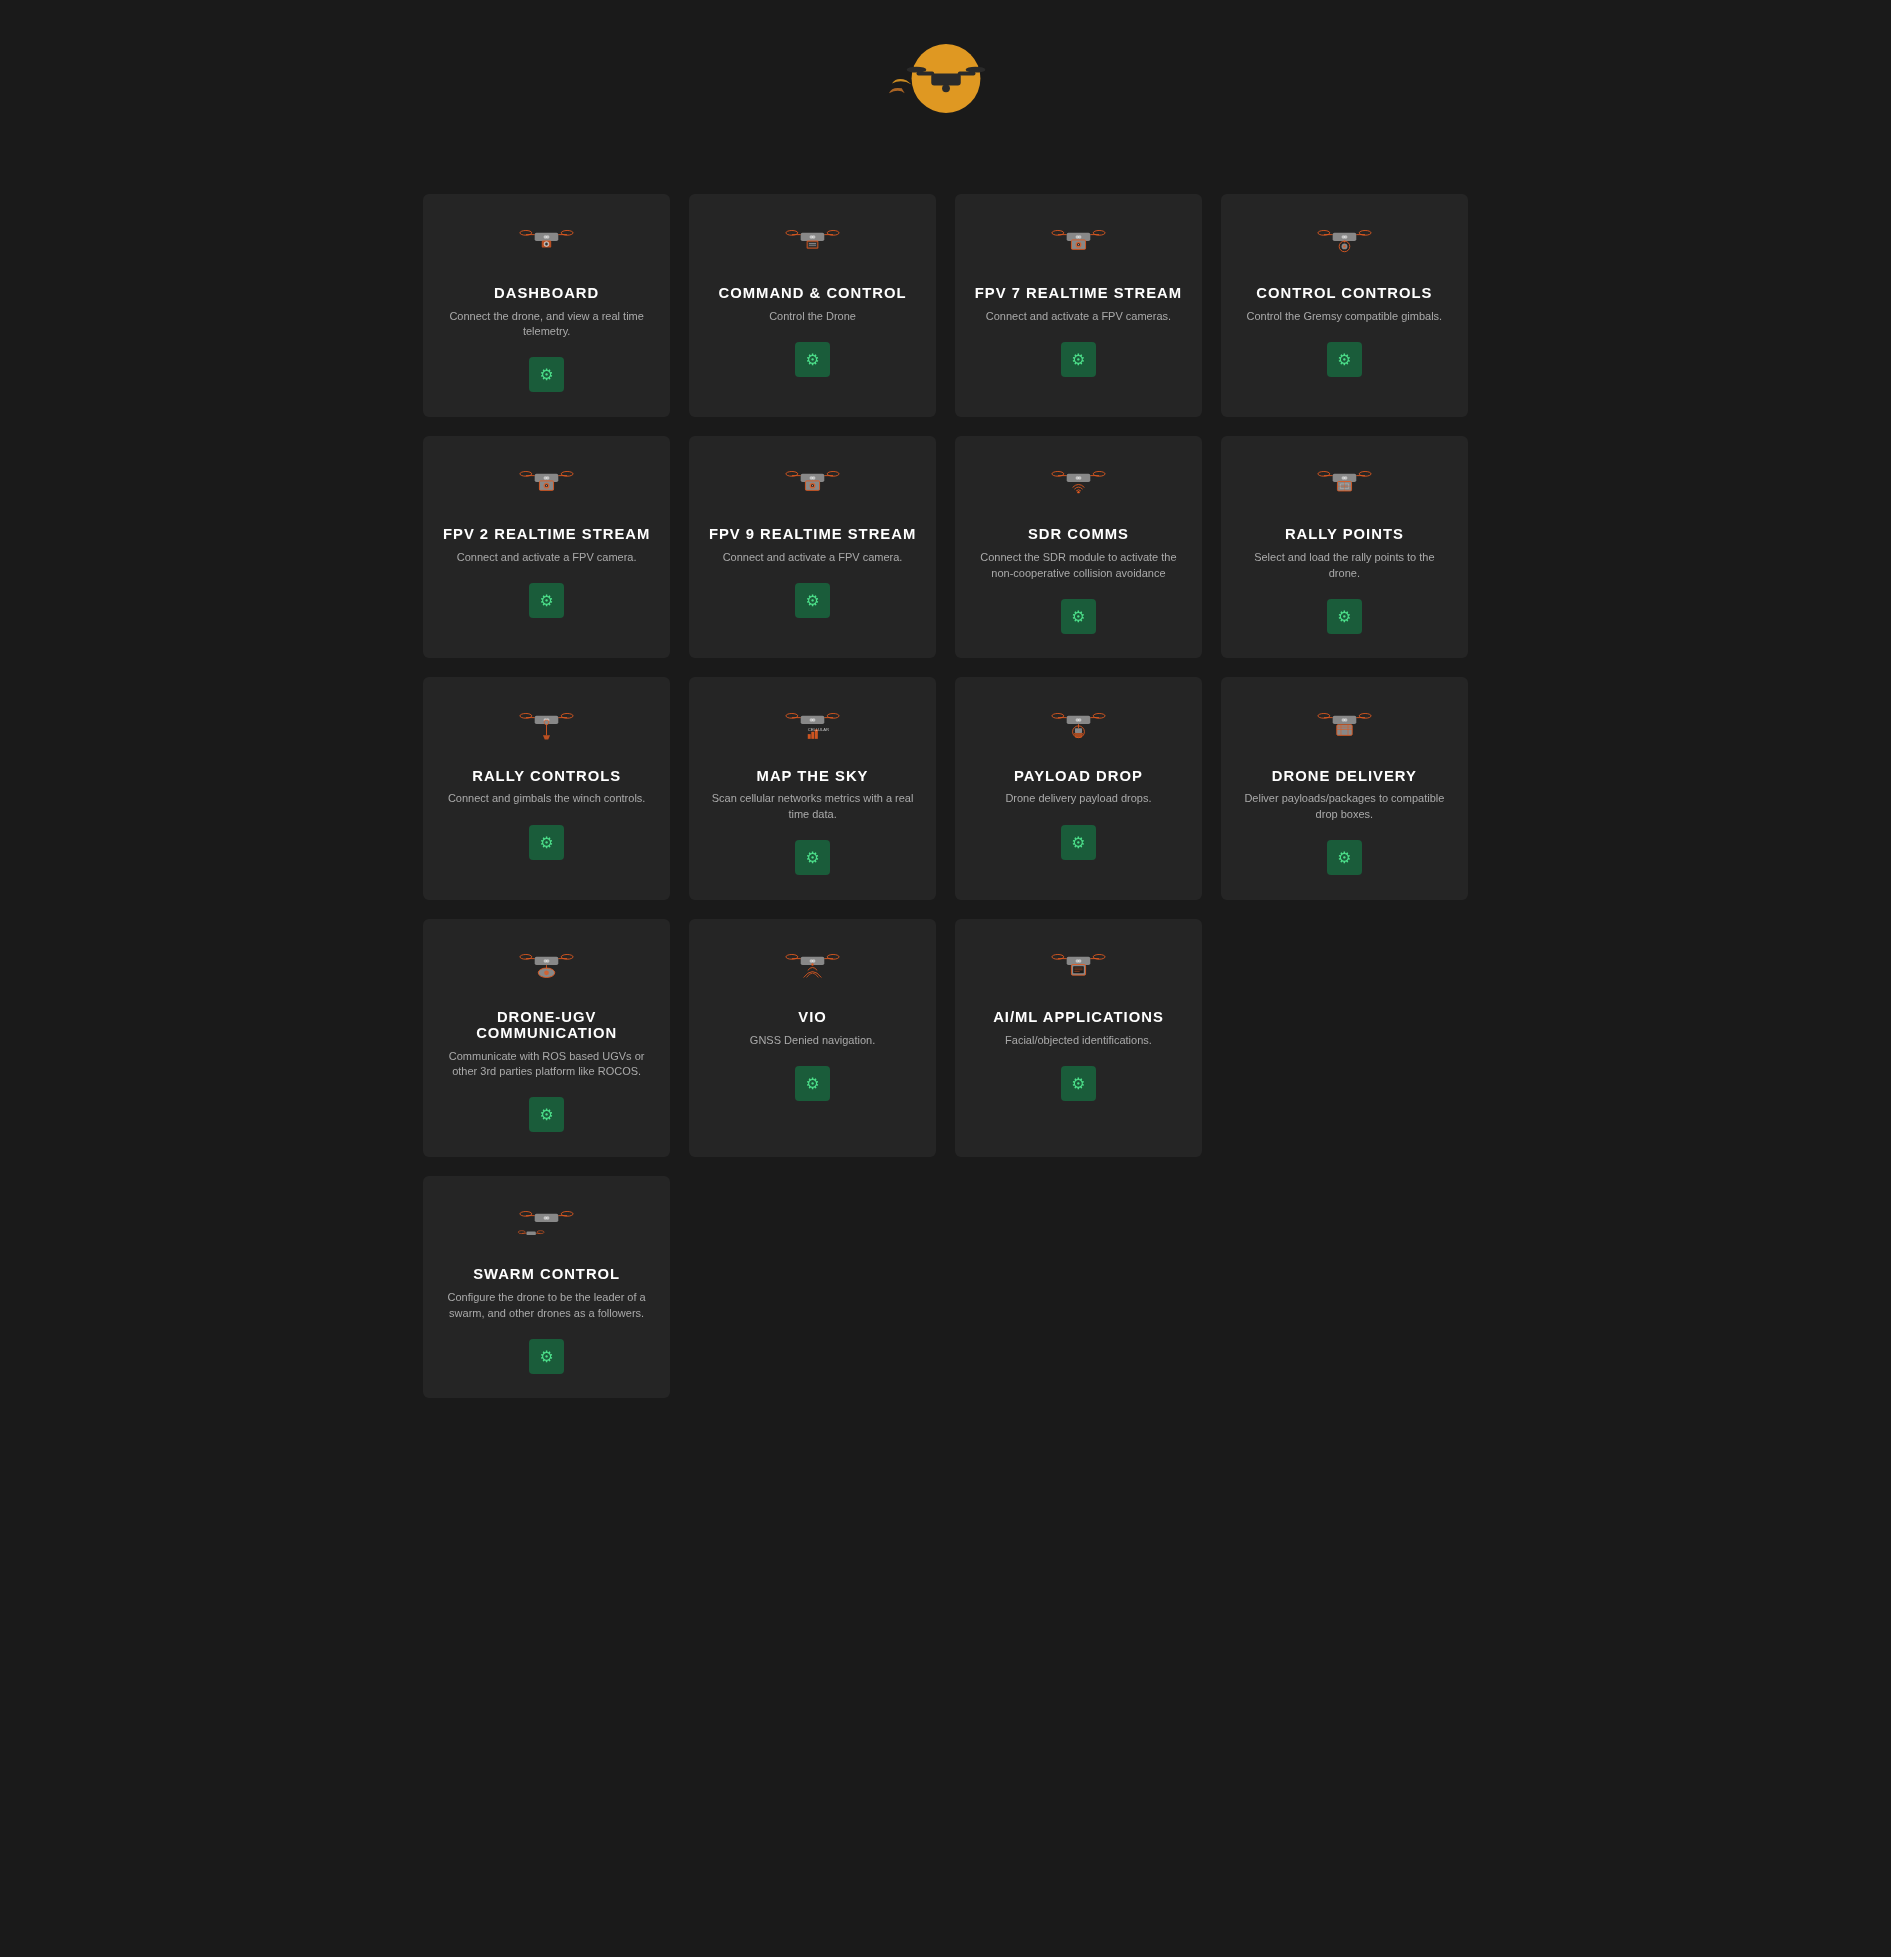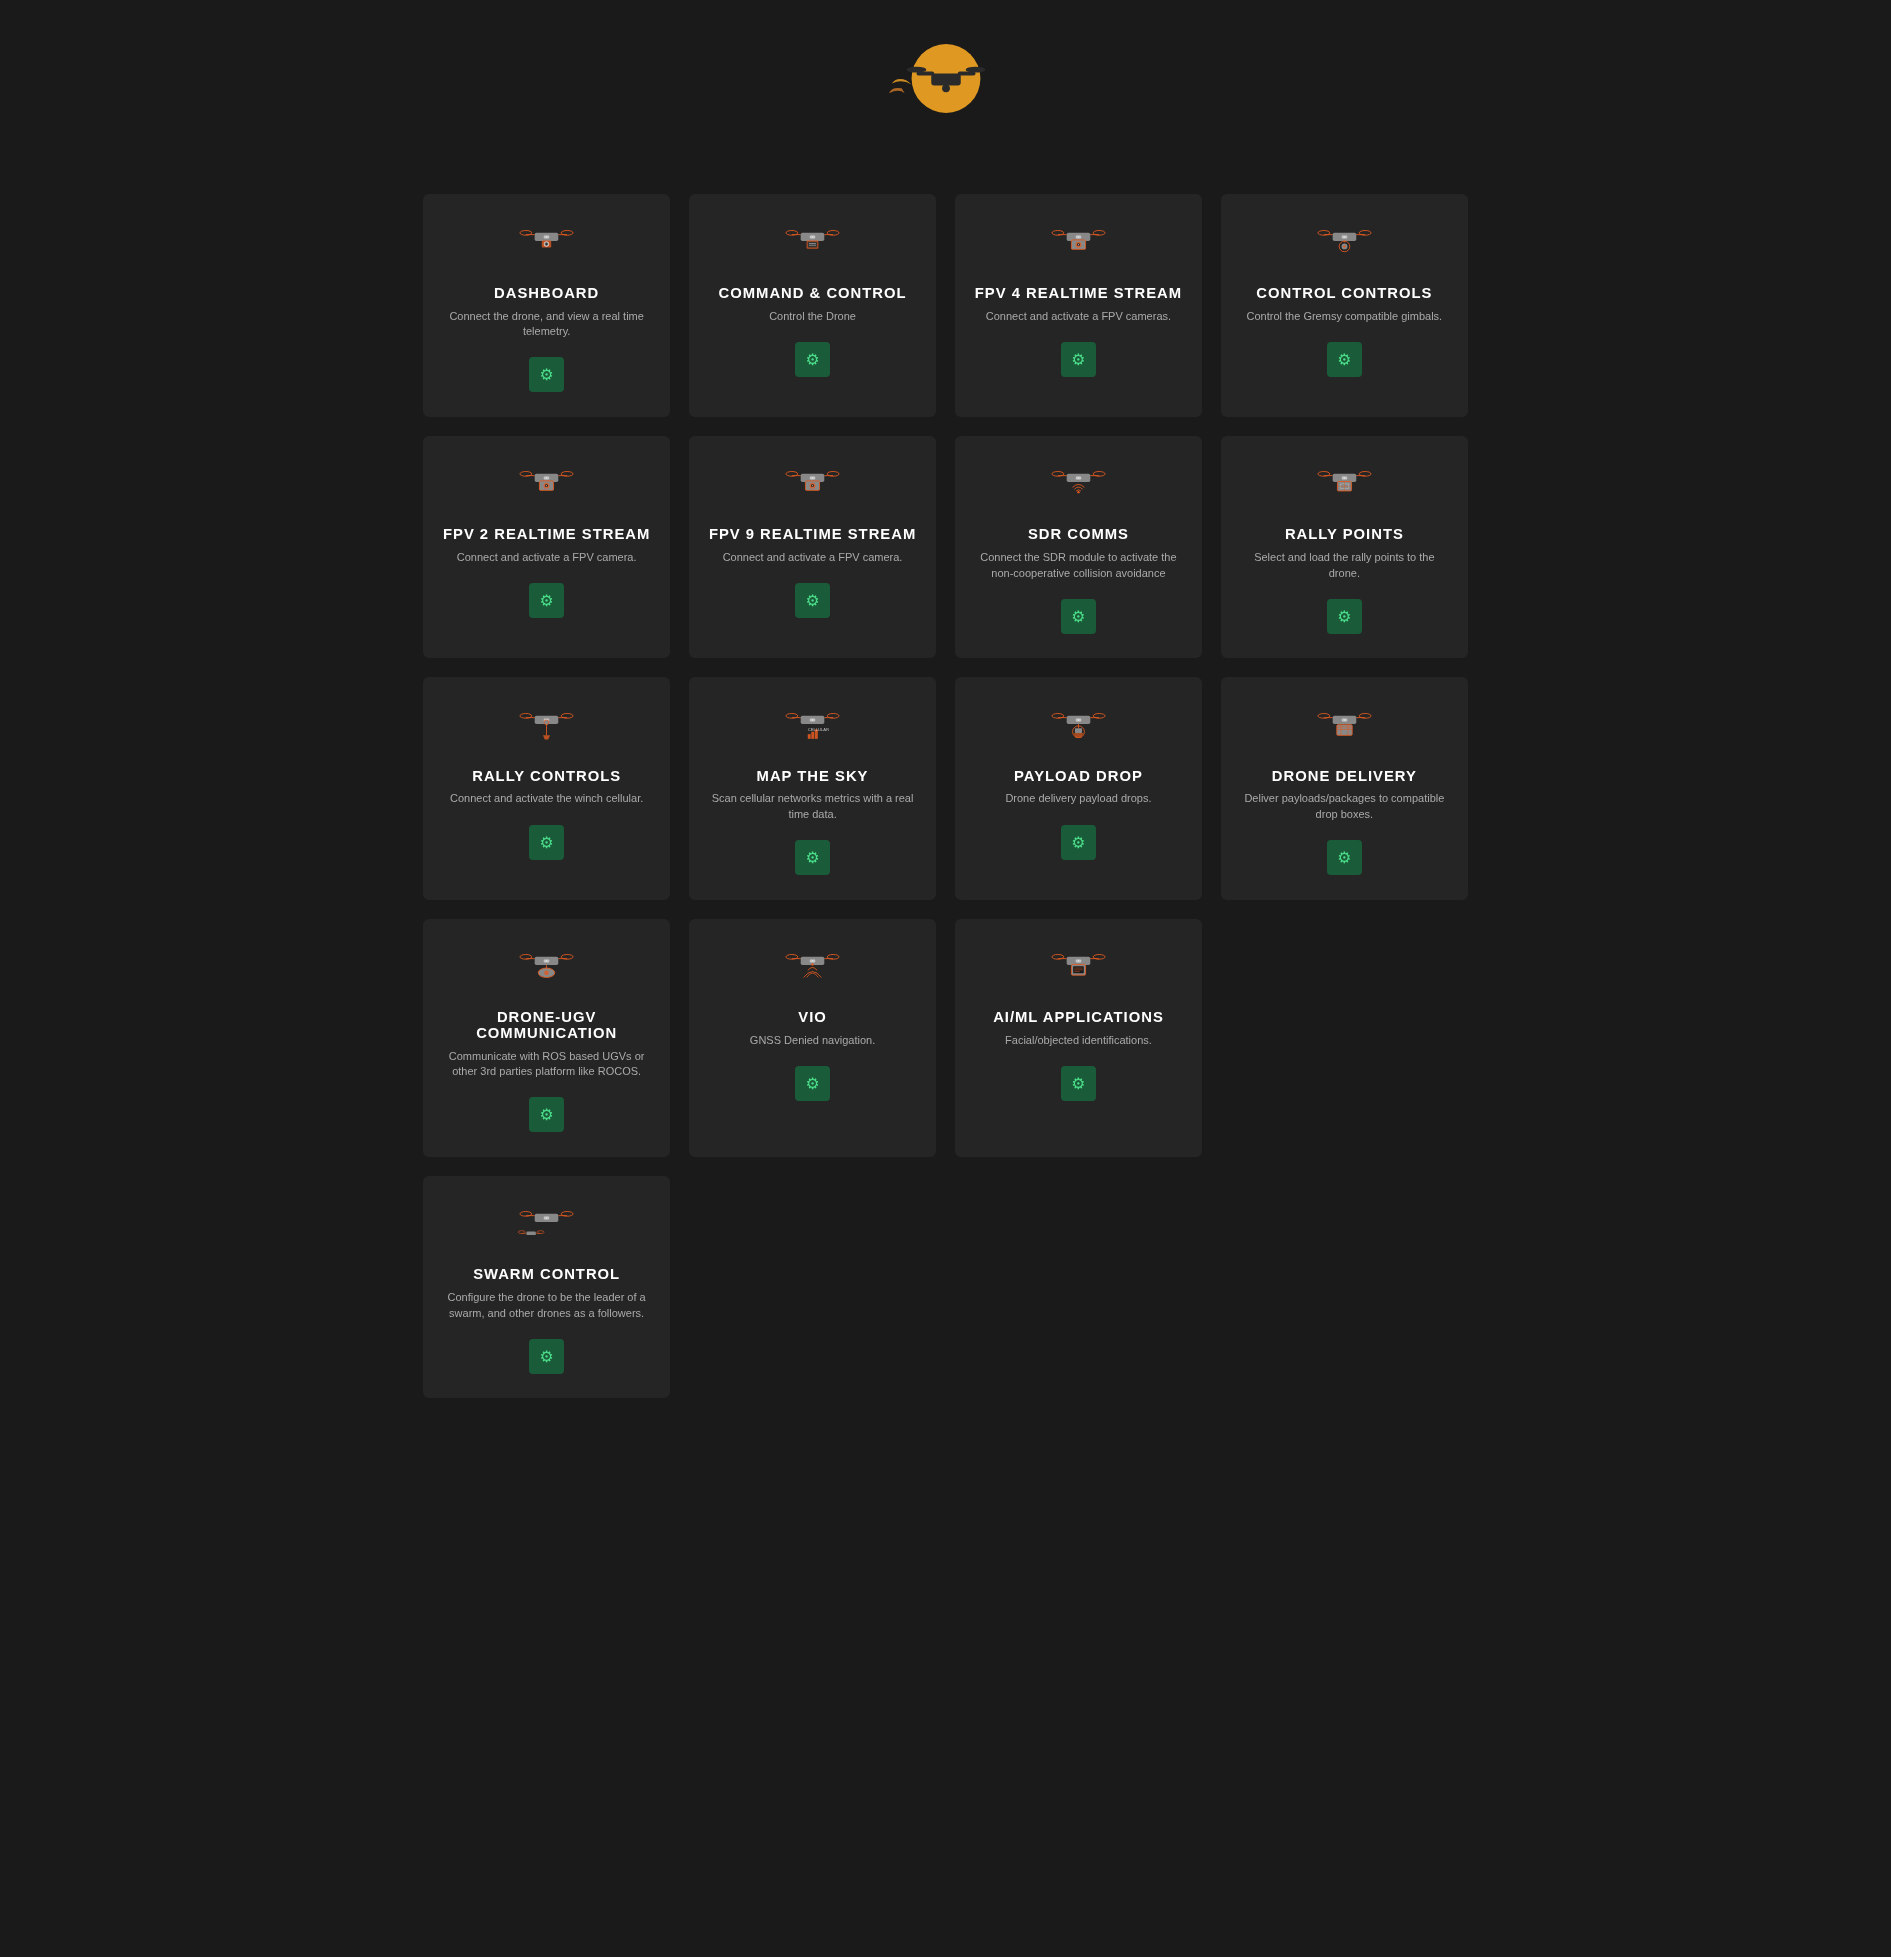--- a/index.html
+++ b/index.html
@@ -183,21 +183,21 @@
     <ellipse cx="85" cy="15" rx="10" ry="4" fill="none" stroke="#e05a20" stroke-width="1.5"></ellipse>
     <rect x="30" y="15" width="40" height="14" rx="3" fill="#888888"></rect>
     <circle cx="48" cy="22" r="3" fill="#ffffff" opacity="0.5"></circle>
     <circle cx="52" cy="22" r="3" fill="#ffffff" opacity="0.5"></circle>
 
         <rect x="38" y="27" width="24" height="16" rx="2" fill="#888888" stroke="#e05a20" stroke-width="1.5"></rect>
         <circle cx="50" cy="35" r="5" fill="#e05a20" opacity="0.8"></circle>
         <circle cx="50" cy="35" r="2.5" fill="#222"></circle>
         <circle cx="50" cy="35" r="1" fill="#ffffff" opacity="0.6"></circle>
       </svg></div>
-      <div class="card-title">FPV 4 REALTIME STREAM</div>
+      <div class="card-title">FPV 7 REALTIME STREAM</div>
       <div class="card-desc">Connect and activate a FPV cameras.</div>
       <button class="card-button">
         <span>⚙</span>
       </button>
     </div>
     <div class="card">
       <div class="card-icon"><svg viewBox="0 0 100 55" xmlns="http://www.w3.org/2000/svg">
 
     <line x1="15" y1="18" x2="30" y2="18" stroke="#e05a20" stroke-width="1.5"></line>
     <line x1="70" y1="18" x2="85" y2="18" stroke="#e05a20" stroke-width="1.5"></line>
@@ -315,21 +315,21 @@
     <ellipse cx="85" cy="15" rx="10" ry="4" fill="none" stroke="#e05a20" stroke-width="1.5"></ellipse>
     <rect x="30" y="15" width="40" height="14" rx="3" fill="#888888"></rect>
     <circle cx="48" cy="22" r="3" fill="#ffffff" opacity="0.5"></circle>
     <circle cx="52" cy="22" r="3" fill="#ffffff" opacity="0.5"></circle>
 
         <line x1="50" y1="29" x2="50" y2="48" stroke="#e05a20" stroke-width="1.5"></line>
         <path d="M44 48 L56 48 L53 55 L47 55 Z" fill="#e05a20" opacity="0.8"></path>
         <circle cx="50" cy="26" r="4" fill="#888888" stroke="#e05a20" stroke-width="1.2"></circle>
       </svg></div>
       <div class="card-title">RALLY CONTROLS</div>
-      <div class="card-desc">Connect and activate the winch cellular.</div>
+      <div class="card-desc">Connect and gimbals the winch controls.</div>
       <button class="card-button">
         <span>⚙</span>
       </button>
     </div>
     <div class="card">
       <div class="card-icon"><svg viewBox="0 0 100 60" xmlns="http://www.w3.org/2000/svg">
 
     <line x1="15" y1="18" x2="30" y2="18" stroke="#e05a20" stroke-width="1.5"></line>
     <line x1="70" y1="18" x2="85" y2="18" stroke="#e05a20" stroke-width="1.5"></line>
     <ellipse cx="15" cy="15" rx="10" ry="4" fill="none" stroke="#e05a20" stroke-width="1.5"></ellipse>

